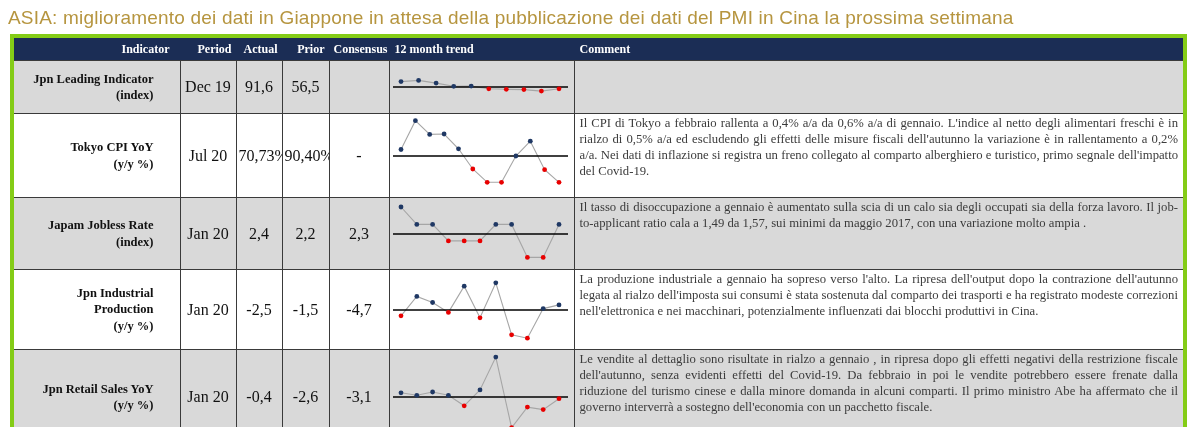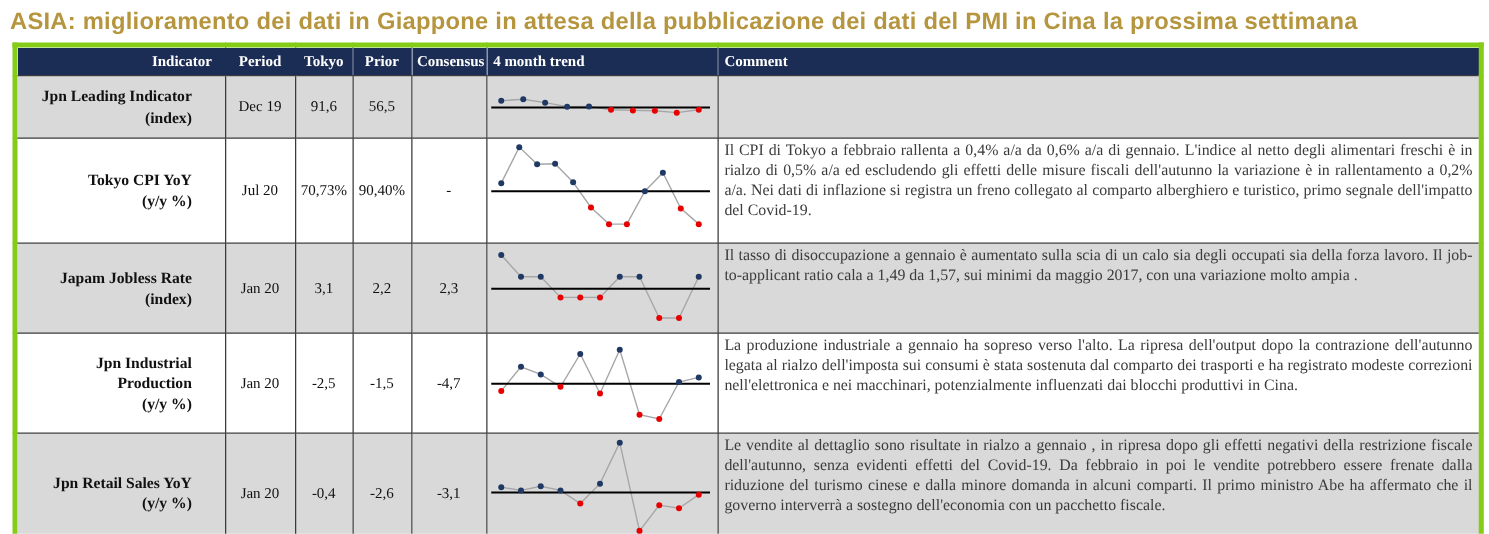--- a/index.html
+++ b/index.html
@@ -1,41 +1,41 @@
 <!DOCTYPE html>
 <html><head>
 <meta charset="utf-8">
 <style>
   html,body{margin:0;padding:0;background:#ffffff;}
   body{width:1191px;height:427px;font-family:"Liberation Sans",sans-serif;overflow:hidden;}
   .page-title{
-    color:#B6953F;font-weight:bold;font-size:19px;letter-spacing:.2px;
+    color:#B6953F;font-weight:normal;font-size:19px;letter-spacing:.2px;
     padding:7px 6px 5px 8px;white-space:nowrap;
   }
   table.indicator-table{
     border-collapse:collapse;table-layout:fixed;margin-left:10px;width:1173px;
     border:4px solid #84cc16;
     font-family:Liberation Serif, serif;
   }
   th,td{border:1px solid #3a3a3a;overflow:hidden;}
   thead th{
     background:#1B2D55;color:#ffffff;font-size:12px;font-weight:bold;
     height:20px;padding:1px 4px;border-color:#1B2D55;border-bottom-color:#3a3a3a;
   }
   th.col-indicator{text-align:right;padding-right:10px;}
-  th.col-period,th.col-actual,th.col-prior,th.col-consensus{text-align:center;}
+  th.col-period,th.col-actual,th.col-prior,th.col-consensus{text-align:right;}
   th.col-trend,th.col-comment{text-align:left;padding-left:5px;}
   tr.row-gray td{background:#D9D9D9;}
   tr.row-white td{background:#ffffff;}
   td.cell-indicator{
     font-weight:bold;font-size:12.5px;color:#111;text-align:right;
     padding:1px 26px 1px 4px;vertical-align:middle;line-height:1.3;
   }
   td.cell-indicator .ind-unit{display:block;}
-  td.cell-num{font-size:12px;color:#111;text-align:center;vertical-align:middle;padding:17px 2px;}
+  td.cell-num{font-size:16px;color:#111;text-align:center;vertical-align:middle;padding:17px 2px;}
   td.cell-trend{padding:0;vertical-align:middle;line-height:0;}
   td.cell-comment{
     font-size:12.7px;color:#3b3b3b;text-align:justify;vertical-align:top;
     padding:1px 5px 2px 5px;line-height:1.27;margin-left:44px;
   }
   svg.sparkline{display:block;margin:0 auto;}
 </style>
 </head>
 <body>
 
@@ -48,24 +48,24 @@
       <col style="width:46px">
     <col style="width:47px">
       <col style="width:60px">
       <col style="width:185px">
       <col style="width:611px">
   </colgroup>
   <thead>
     <tr>
       <th class="col-indicator">Indicator</th>
       <th class="col-period">Period</th>
-      <th class="col-actual">Tokyo</th>
+      <th class="col-actual">Actual</th>
       <th class="col-prior">Prior</th>
       <th class="col-consensus">Consensus</th>
-      <th class="col-trend">4 month trend</th>
+      <th class="col-trend">12 month trend</th>
       <th class="col-comment">Comment</th>
     </tr>
   </thead>
   <tbody>
     <tr class="row-gray" style="height:27px">
       <td class="cell-indicator"><span>Jpn Leading Indicator</span><span class="ind-unit">(index)</span></td>
       <td class="cell-num">Dec 19</td>
       <td class="cell-num">91,6</td>
       <td class="cell-num">56,5</td>
       <td class="cell-num"></td>
@@ -109,21 +109,21 @@
             <circle cx="140.3" cy="26.2" r="2.4" fill="#1F3864"></circle>
             <circle cx="154.6" cy="54.7" r="2.4" fill="#E80000"></circle>
             <circle cx="169.0" cy="67.3" r="2.4" fill="#E80000"></circle>
           </svg>
         </td>
       <td class="cell-comment">Il CPI di Tokyo a febbraio rallenta a 0,4% a/a da 0,6% a/a di gennaio. L'indice al netto degli alimentari freschi è in rialzo di 0,5% a/a ed escludendo gli effetti delle misure fiscali dell'autunno la variazione è in rallentamento a 0,2% a/a. Nei dati di inflazione si registra un freno collegato al comparto alberghiero e turistico, primo segnale dell'impatto del Covid-19.</td>
     </tr>
     <tr class="row-gray" style="height:72px">
       <td class="cell-indicator"><span>Japam Jobless Rate</span><span class="ind-unit">(index)</span></td>
       <td class="cell-num">Jan 20</td>
-      <td class="cell-num">3,1</td>
+      <td class="cell-num">2,4</td>
       <td class="cell-num">2,2</td>
       <td class="cell-num">2,3</td>
       <td class="cell-trend">
           <svg class="sparkline" width="183" height="70">
             <polyline fill="none" stroke="#A6A6A6" stroke-width="1.1" points="11.0,8.0 26.8,25.4 42.6,25.4 58.4,41.9 74.2,41.9 90.0,41.9 105.8,25.4 121.6,25.4 137.4,58.4 153.2,58.4 169.0,25.4"></polyline>
             <line x1="3" y1="35" x2="178" y2="35" stroke="#000000" stroke-width="1.6"></line>
             <circle cx="11.0" cy="8.0" r="2.4" fill="#1F3864"></circle>
             <circle cx="26.8" cy="25.4" r="2.4" fill="#1F3864"></circle>
             <circle cx="42.6" cy="25.4" r="2.4" fill="#1F3864"></circle>
             <circle cx="58.4" cy="41.9" r="2.4" fill="#E80000"></circle>

